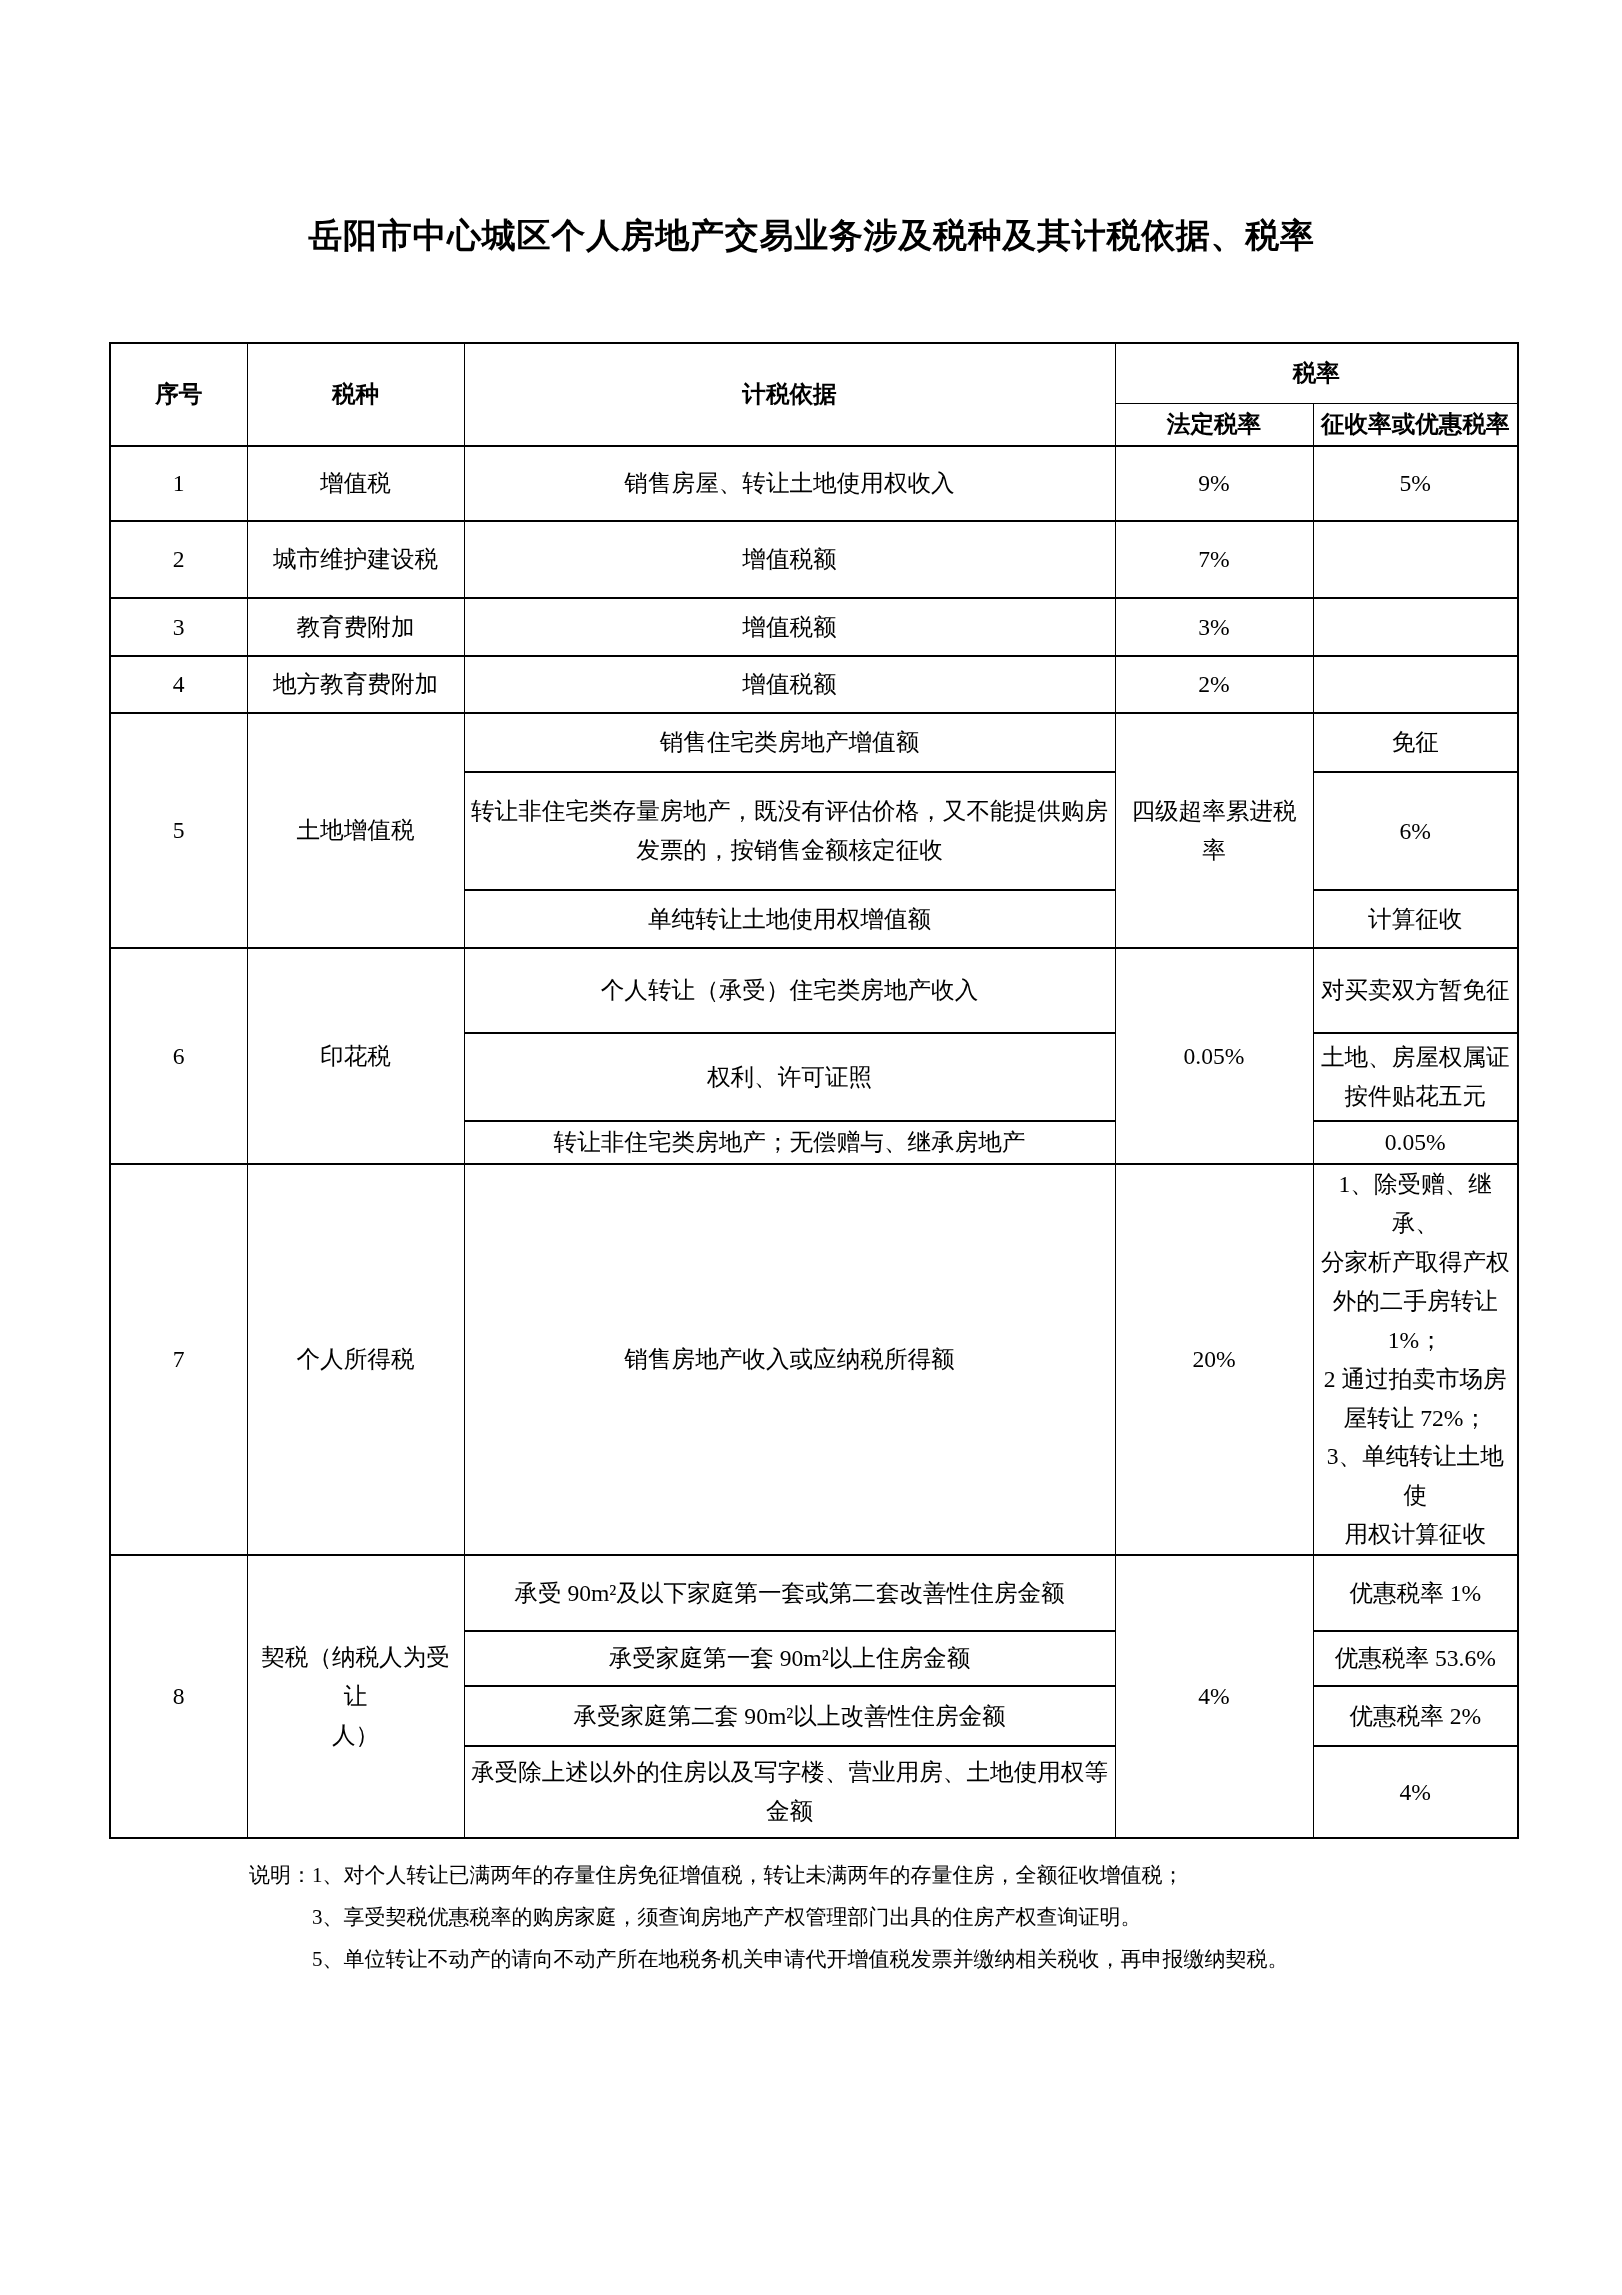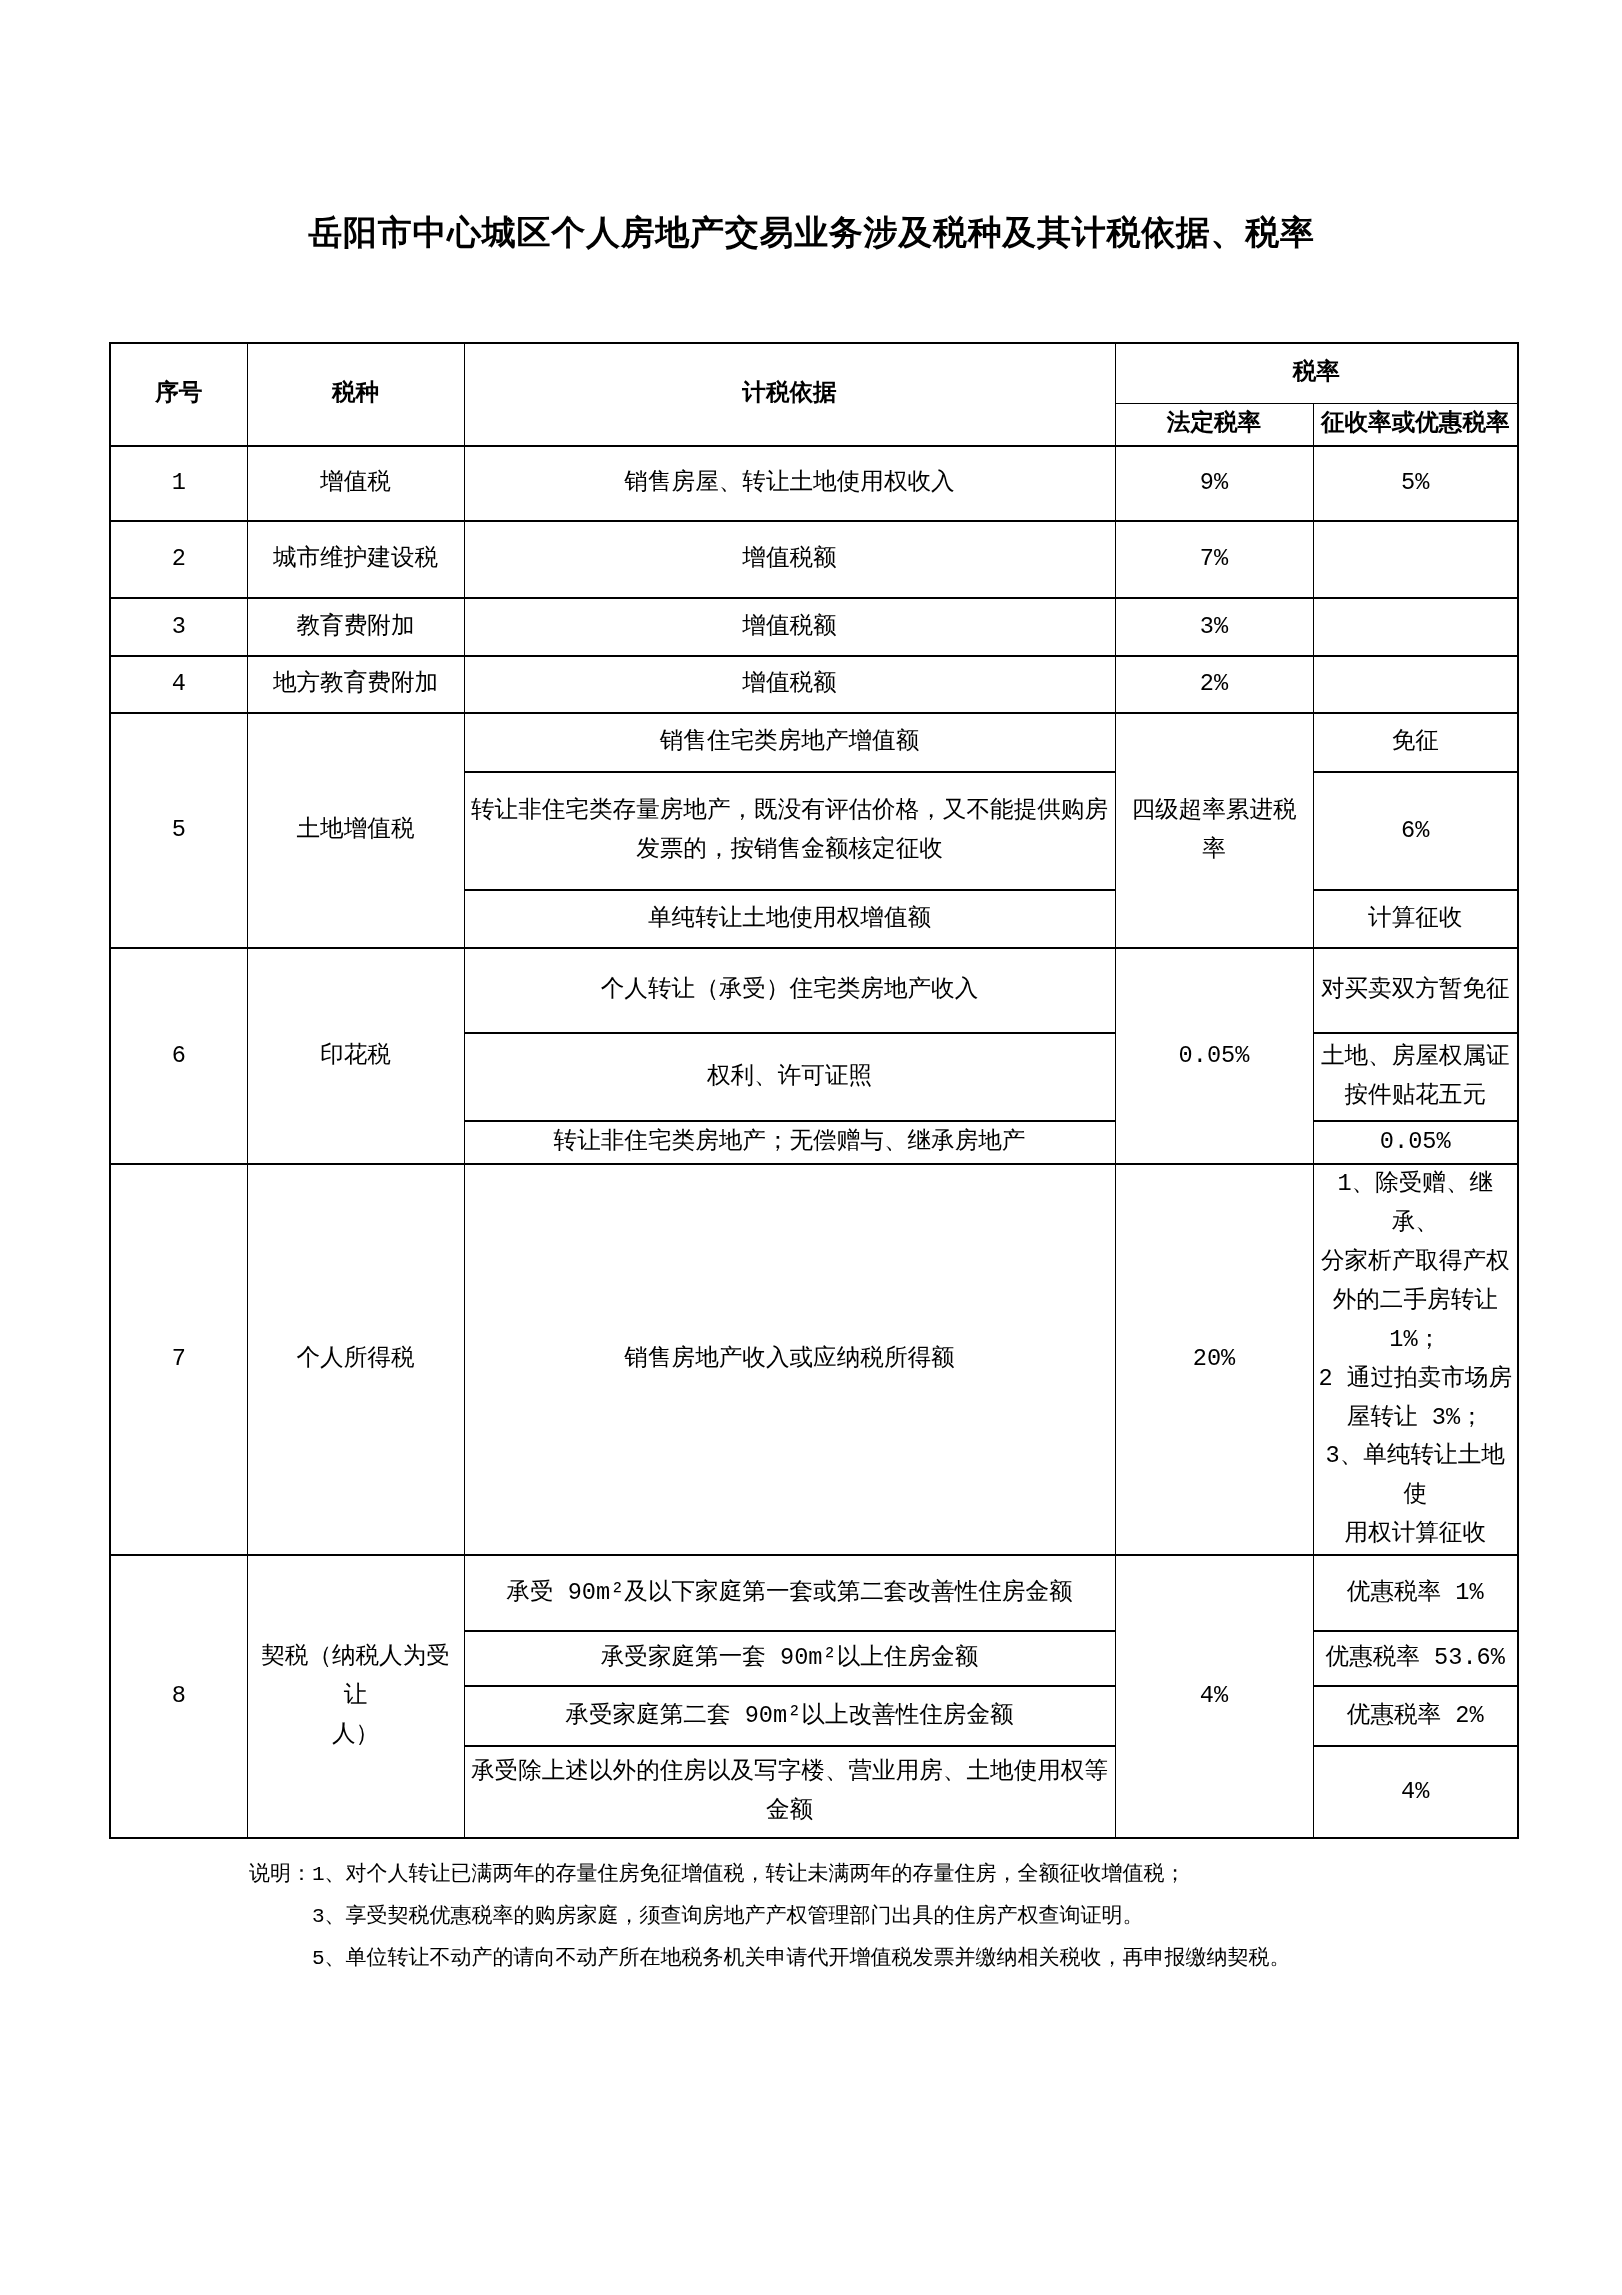--- a/index.html
+++ b/index.html
@@ -2,21 +2,21 @@
 <html style="font-size:10.5px"><head>
 <meta charset="utf-8">
 <style>
   html, body { margin: 0; padding: 0; background: #ffffff; }
   .page {
     position: relative;
     width: 1623px;
     height: 2144px;
     background: #ffffff;
     color: #000000;
-    font-family: Liberation Mono, monospace;
+    font-family: Liberation Serif, serif;
     overflow: hidden;
   }
   .doc-title {
     margin: 0;
     padding-top: 216px;
     text-align: center;
     font-size: 34px;
     font-weight: bold;
     line-height: 39px;
     letter-spacing: 0.7px;
@@ -162,21 +162,21 @@
       <tr class="rr7">
         <td>7</td>
         <td>个人所得税</td>
         <td>销售房地产收入或应纳税所得额</td>
         <td>20%</td>
         <td class="left pre rate-note">1、除受赠、继承、
 分家析产取得产权
 外的二手房转让
 1%；
 2 通过拍卖市场房
-屋转让 3%；
+屋转让 72%；
 3、单纯转让土地使
 用权计算征收</td>
       </tr>
 
       <tr class="r8a">
         <td rowspan="4">8</td>
         <td rowspan="4" class="pre pad0">契税（纳税人为受让
 人）</td>
         <td>承受 90m²及以下家庭第一套或第二套改善性住房金额</td>
         <td rowspan="4">4%</td>

